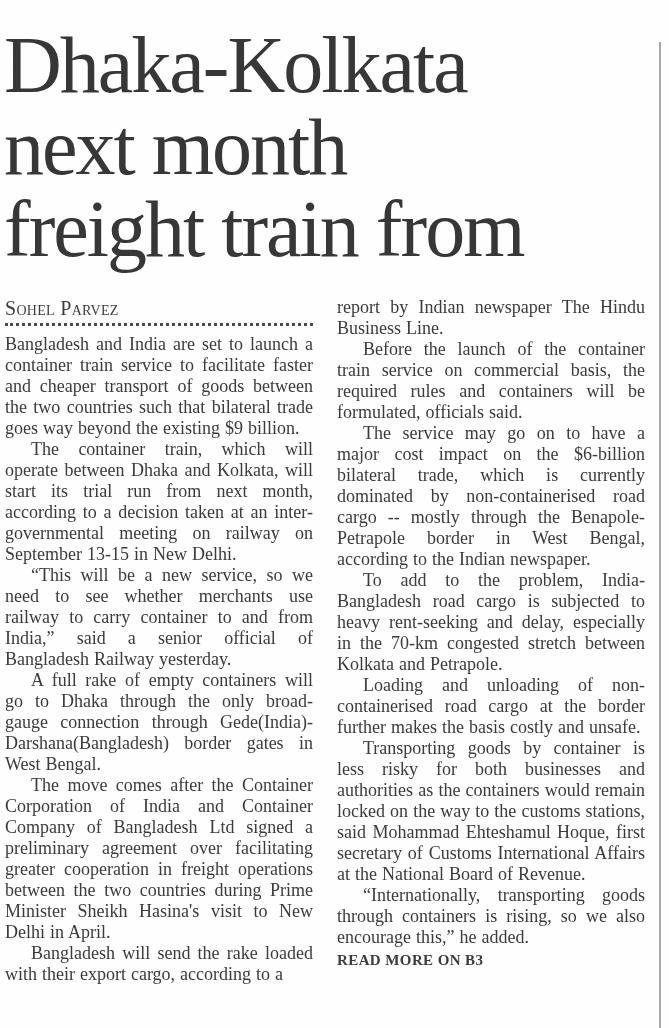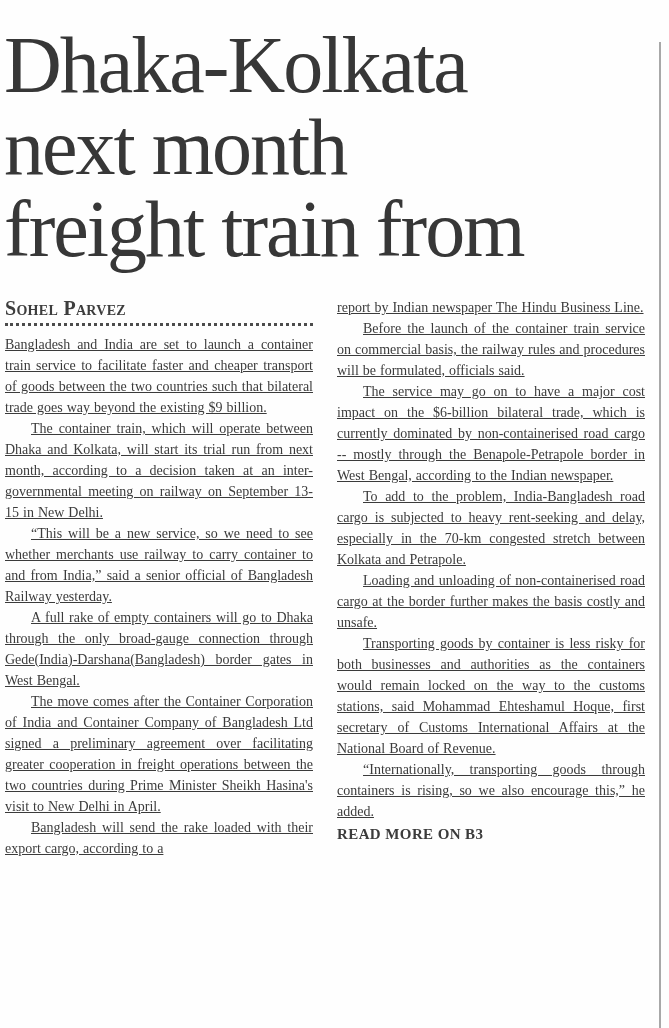--- a/index.html
+++ b/index.html
@@ -36,39 +36,38 @@
     width: 640px;
     display: flex;
     gap: 24px;
   }
   .col {
     width: 308px;
     flex: 0 0 308px;
   }
   .byline {
     font-variant: small-caps;
-    font-weight: bold;
+    font-weight: normal;
     font-size: 20px;
     line-height: 22px;
     letter-spacing: 0.3px;
     color: #3d3d3d;
     margin-bottom: 3px;
   }
   .dotted-rule {
     border-bottom: 3px dotted #4c4c4c;
     height: 1px;
     margin: 2px 0 8px 0;
   }
   .para {
-    font-size: 14px;
+    font-size: 18px;
     line-height: 21px;
     text-align: justify;
     margin: 0;
     word-spacing: 0.5px;
-    text-decoration: underline;
   }
   .para.indent {
     text-indent: 26px;
   }
   .read-more {
     font-size: 15px;
     font-weight: bold;
     letter-spacing: 0.4px;
     margin-top: 4px;
     color: #3b3b3b;
@@ -104,21 +103,21 @@
           <div class="para indent">“This will be a new service, so we need to see whether merchants use railway to carry container to and from India,” said a senior official of Bangladesh Railway yesterday.</div>
           <div class="para indent">A full rake of empty containers will go to Dhaka through the only broad-gauge connection through Gede(India)-Darshana(Bangladesh) border gates in West Bengal.</div>
           <div class="para indent">The move comes after the Container Corporation of India and Container Company of Bangladesh Ltd signed a preliminary agreement over facilitating greater cooperation in freight operations between the two countries during Prime Minister Sheikh Hasina's visit to New Delhi in April.</div>
           <div class="para indent">Bangladesh will send the rake loaded with their export cargo, according to a</div>
         </div>
     </div>
 
     <div class="col">
       <div>
           <div class="para">report by Indian newspaper The Hindu Business Line.</div>
-          <div class="para indent">Before the launch of the container train service on commercial basis, the railway rules and procedures will be formulated, officials said.</div>
+          <div class="para indent">Before the launch of the container train service on commercial basis, the required rules and containers will be formulated, officials said.</div>
           <div class="para indent">The service may go on to have a major cost impact on the $6-billion bilateral trade, which is currently dominated by non-containerised road cargo -- mostly through the Benapole-Petrapole border in West Bengal, according to the Indian newspaper.</div>
           <div class="para indent">To add to the problem, India-Bangladesh road cargo is subjected to heavy rent-seeking and delay, especially in the 70-km congested stretch between Kolkata and Petrapole.</div>
           <div class="para indent">Loading and unloading of non-containerised road cargo at the border further makes the basis costly and unsafe.</div>
           <div class="para indent">Transporting goods by container is less risky for both businesses and authorities as the containers would remain locked on the way to the customs stations, said Mohammad Ehteshamul Hoque, first secretary of Customs International Affairs at the National Board of Revenue.</div>
           <div class="para indent">“Internationally, transporting goods through containers is rising, so we also encourage this,” he added.</div>
         </div>
       <div class="read-more">READ MORE ON B3</div>
     </div>
 
   </div>

